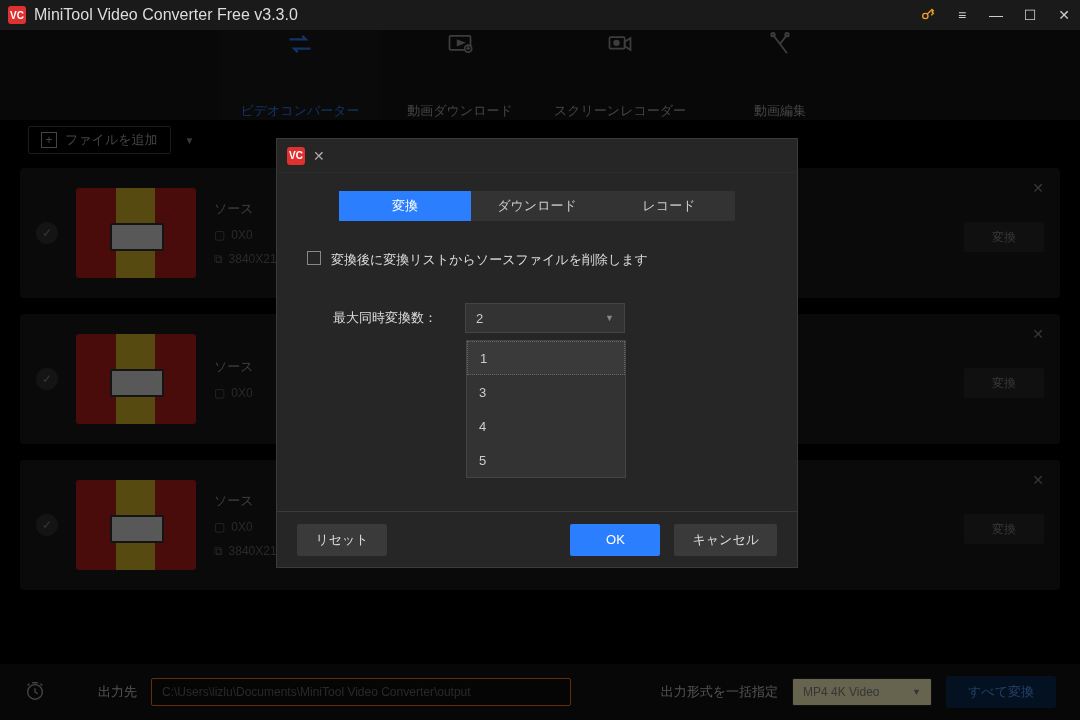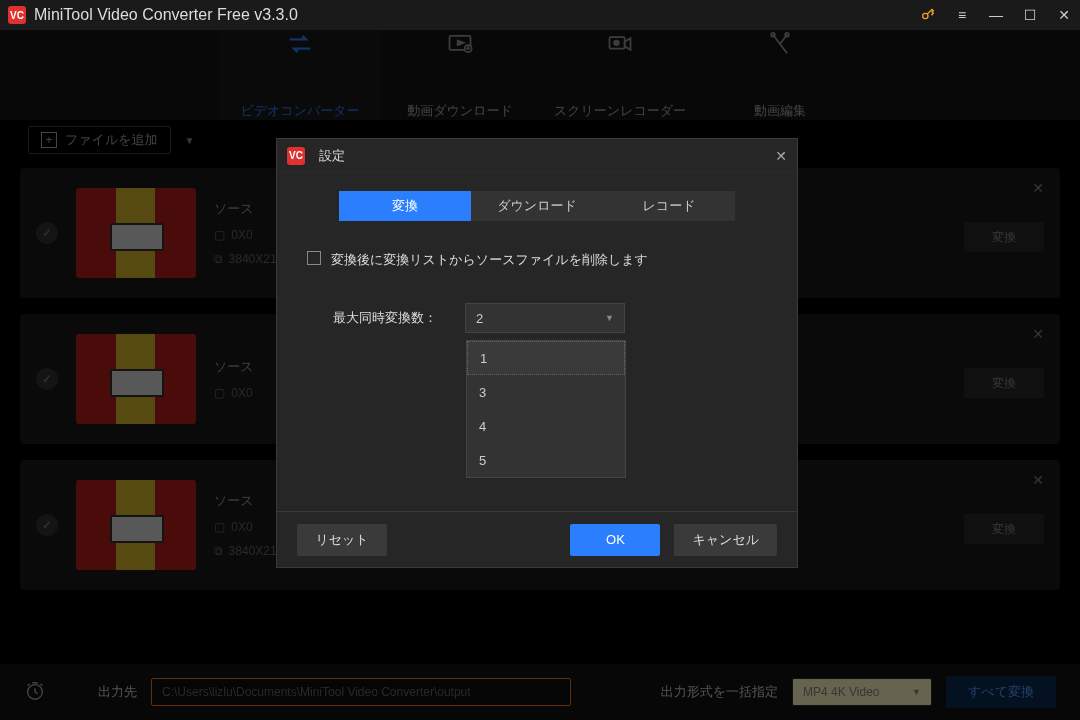--- a/index.html
+++ b/index.html
@@ -218,21 +218,20 @@
       <span style="font-size:9px;">▼</span>
   </div>
   <div class="convert-all">すべて変換</div>
 </div>
 
 <div class="dim"></div>
 
 <div class="dialog">
   <div class="dlg-titlebar">
     <div class="app-icon">VC</div>
-    <div class="dlg-title">設定</div>
     <div class="dlg-close">✕</div>
   </div>
   <div class="dlg-tabs">
     <div class="dlg-tab active">変換</div>
     <div class="dlg-tab">ダウンロード</div>
     <div class="dlg-tab">レコード</div>
   </div>
   <div class="dlg-body">
     <div class="chk-row">
       <div class="chkbox"></div>

